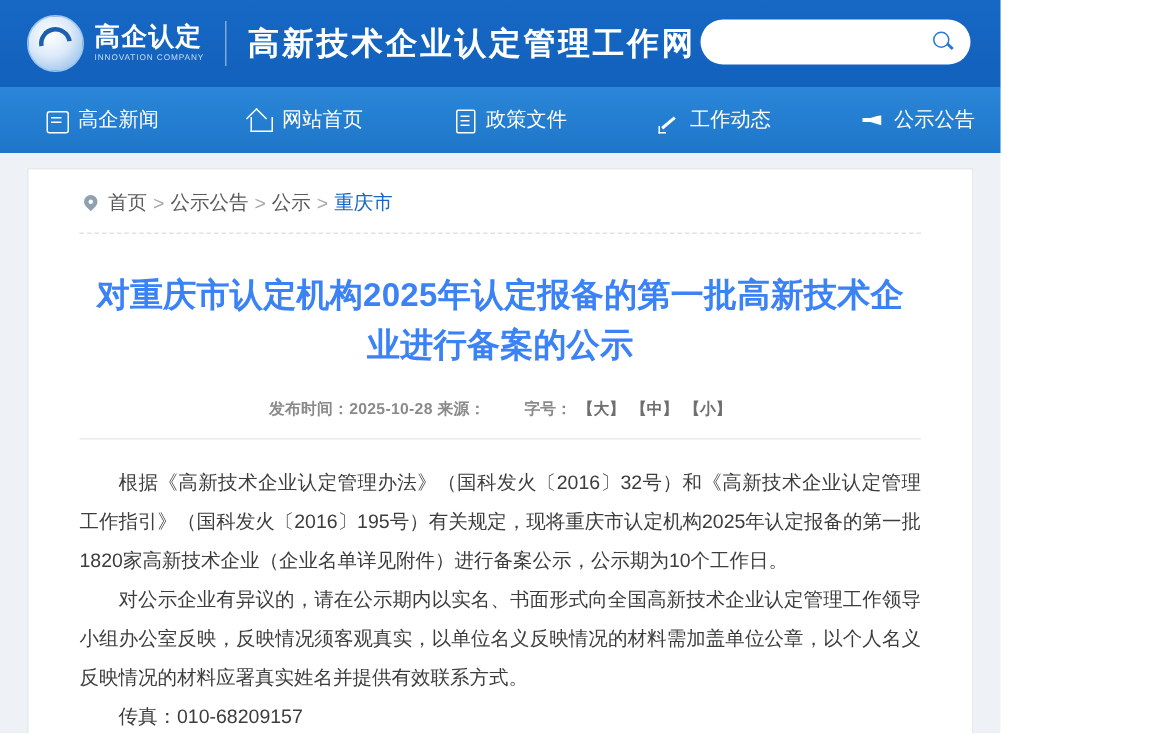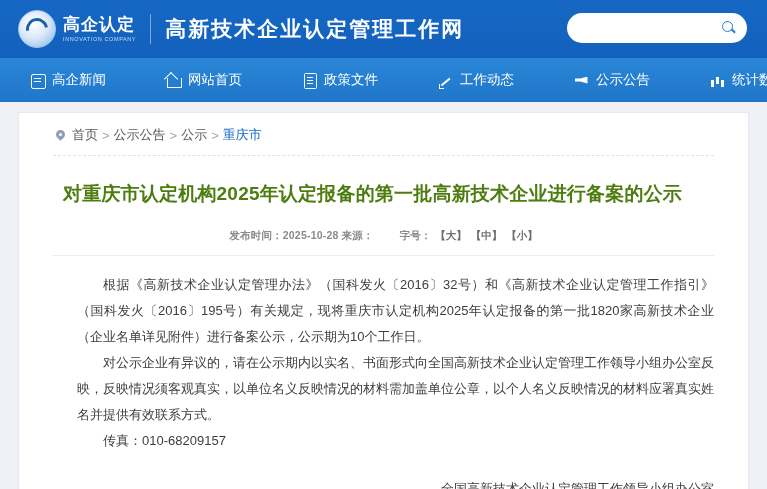--- a/index.html
+++ b/index.html
@@ -2,21 +2,21 @@
 <html><head>
 <meta charset="utf-8">
 <style>
   * { box-sizing: border-box; margin: 0; padding: 0; }
   html, body {
     width: 767px; height: 489px;
     font-family: "Liberation Sans", sans-serif;
     background: #ffffff;
     overflow: hidden;
   }
-  .page { width: 767px; height: 489px; position: relative; background: #eef1f5; }
+  .page { width: 667px; height: 489px; position: relative; background: #eef1f5; }
 
   
   .header {
     height: 58px;
     background: linear-gradient(180deg, #1668c4 0%, #1261bc 100%);
     display: flex;
     align-items: center;
     padding: 0 18px;
     position: relative;
   }
@@ -163,24 +163,24 @@
   }
   .bc-pin::after {
     content:""; position:absolute; left:4px; top:4px; width:3px; height:3px;
     border-radius:50%; background:#ffffff;
   }
   .bc-link { color: #5a5a5a; cursor: pointer; }
   .bc-sep { color: #a8a8a8; }
   .bc-current { color: #1668c4; }
 
   .doc-title {
-    text-align: left;
-    font-size: 19px;
+    text-align: center;
+    font-size: 22px;
     font-weight: bold;
-    color: #4d7c0f;
+    color: #3b82f6;
     line-height: 1.5;
     padding: 24px 10px 0 10px;
     letter-spacing: 0.2px;
   }
   .meta-row {
     display: flex; align-items: center; justify-content: center;
     gap: 26px;
     font-size: 10.5px; color: #8a8a8a;
     padding: 20px 0 12px 0;
     border-bottom: 1px solid #ececec;
@@ -191,21 +191,21 @@
   .font-ctl .lbl { color: #8a8a8a; }
   .font-ctl .sz { color: #6f6f6f; cursor: pointer; }
 
   .body-text {
     padding-top: 16px;
     font-size: 13px;
     color: #3d3d3d;
     line-height: 2.0;
     text-align: justify;
   }
-  .body-text p { text-indent: 2em; margin-bottom: 0; margin-left: 24px; }
+  .body-text p { text-indent: 2em; margin-bottom: 0; }
   .body-text p.spaced { margin-top: 16px; }
   .signature {
     text-align: right;
     padding-top: 22px;
     font-size: 13px;
     color: #3d3d3d;
   }
 </style>
 </head>
 <body>

